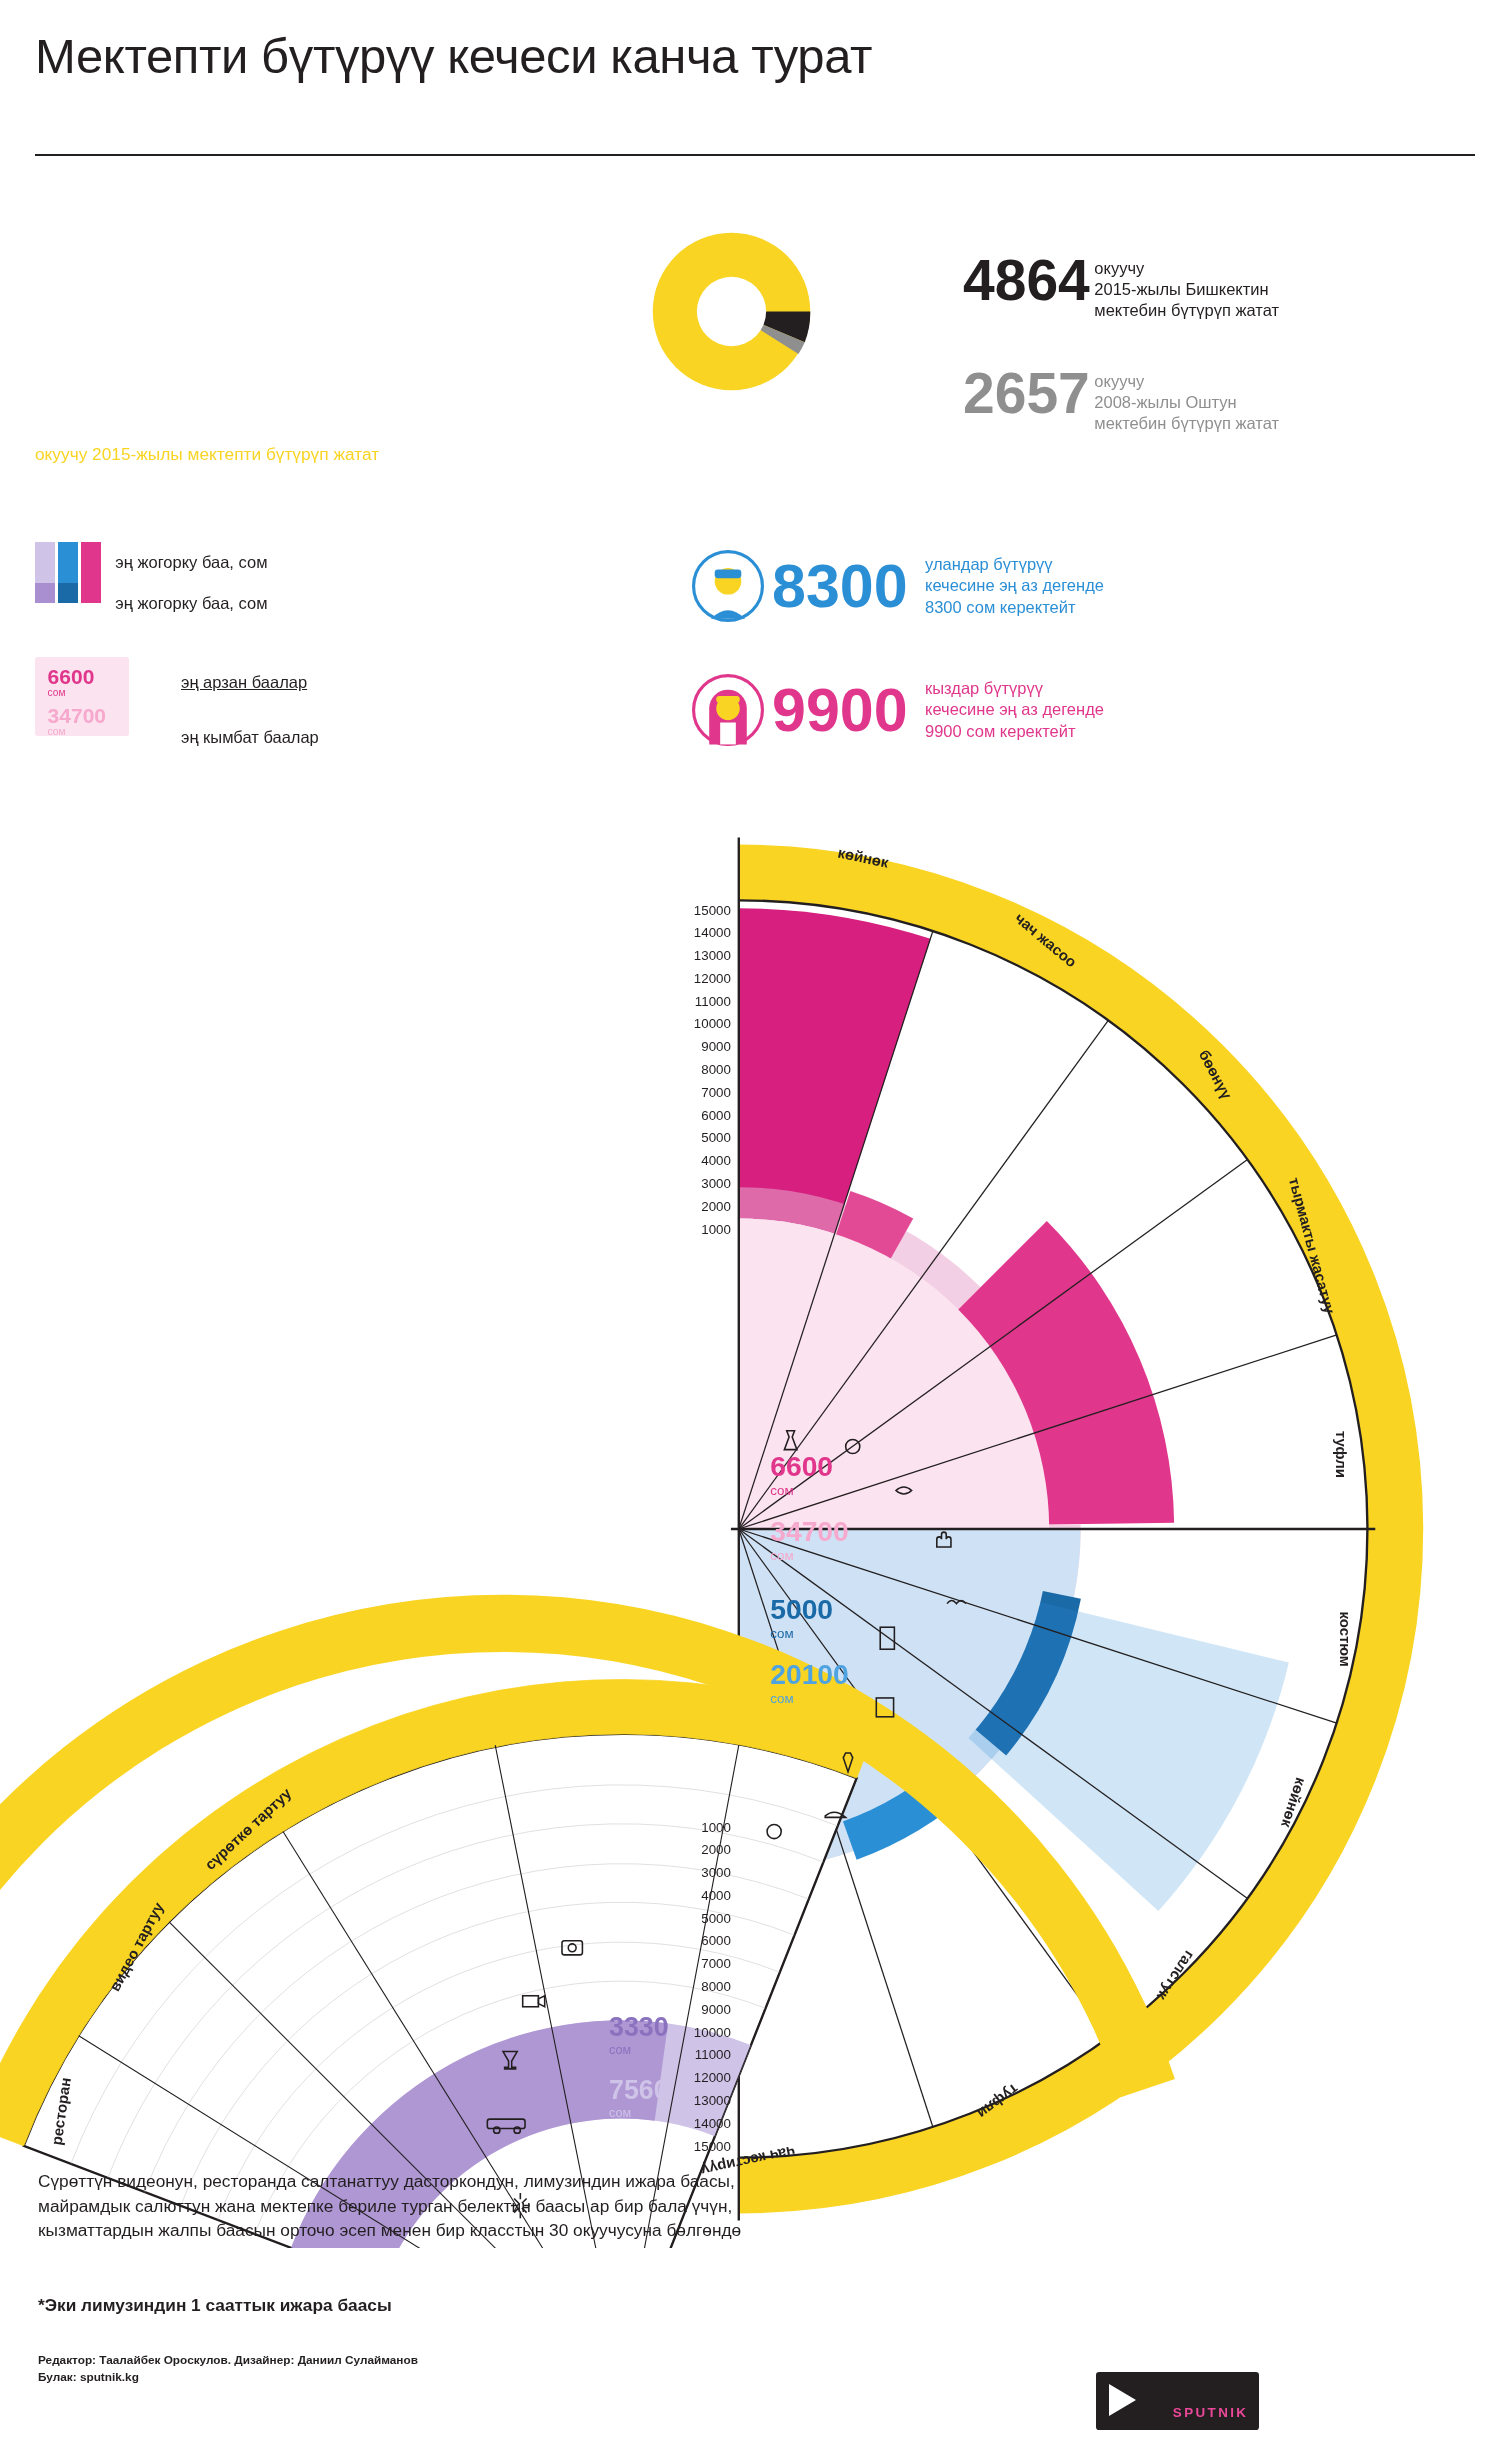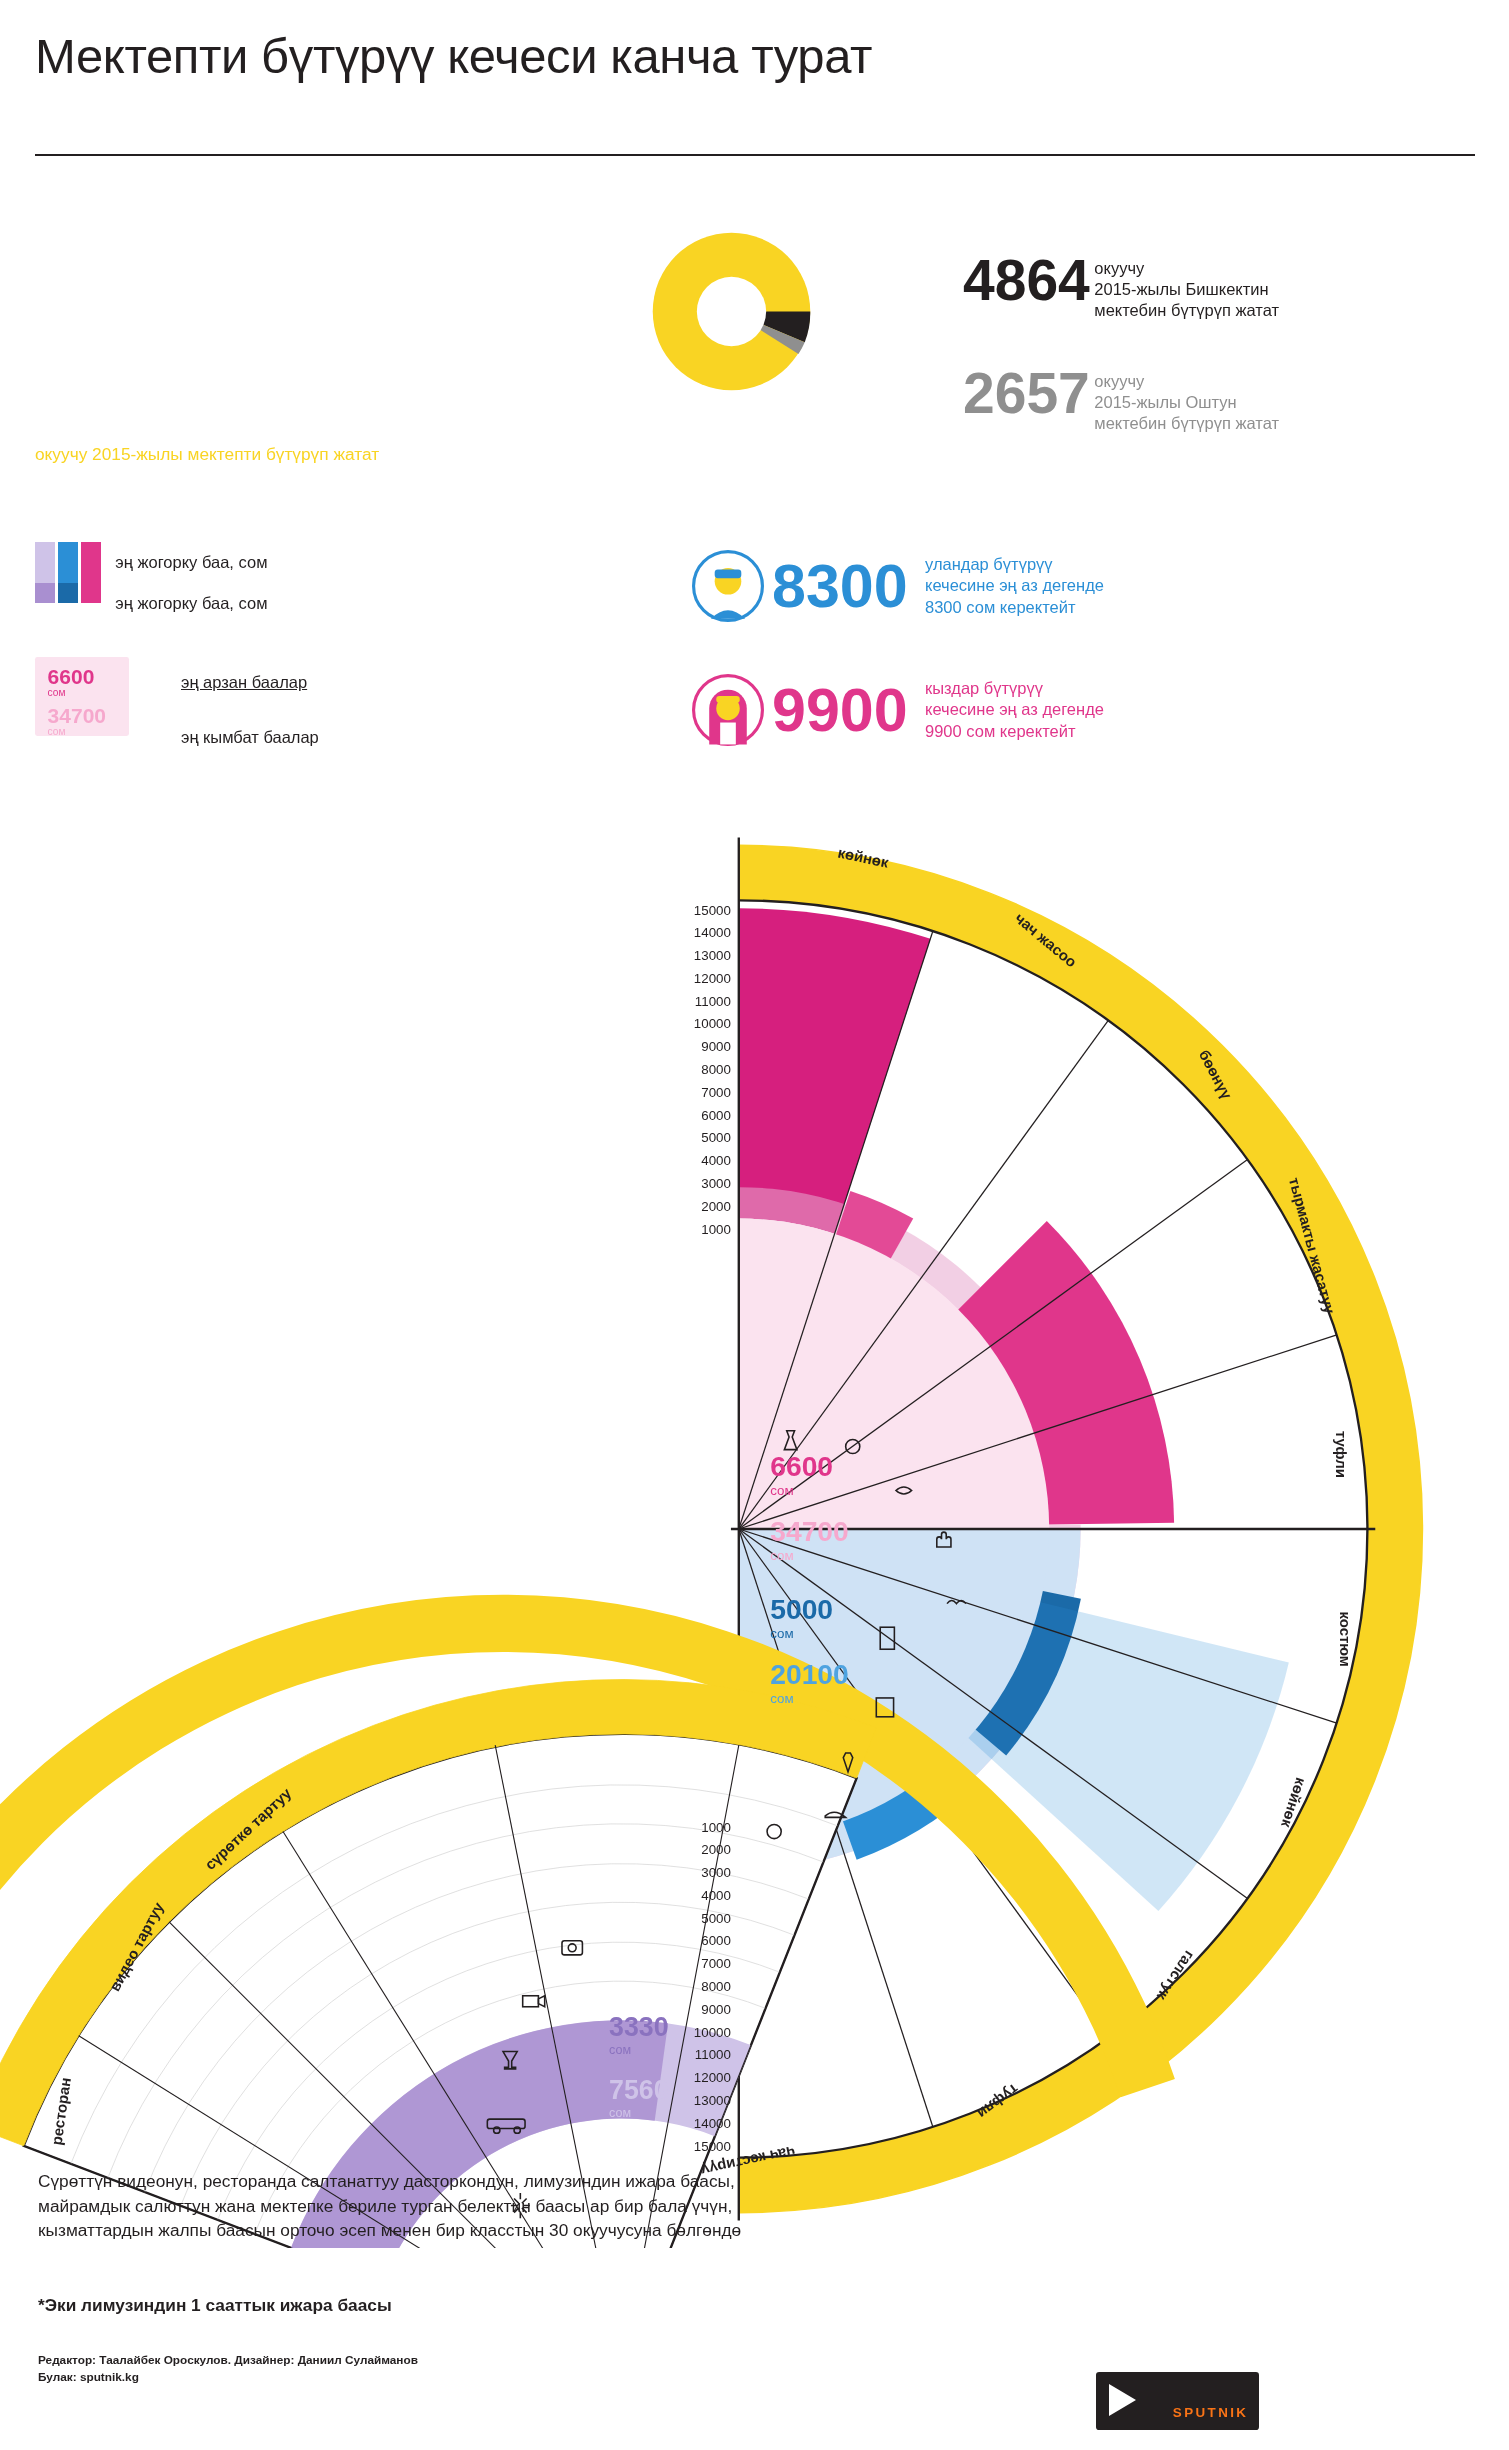--- a/index.html
+++ b/index.html
@@ -82,21 +82,21 @@
     font-size:17.3px;line-height:1.42;font-weight:400;color:#231f20;
   }
   .note2{position:absolute;left:38px;top:2295px;font-size:17.3px;font-weight:700;color:#231f20;}
   .credits{position:absolute;left:38px;top:2352px;font-size:11.8px;line-height:1.45;font-weight:700;color:#231f20;}
 
   .sputnik{
     position:absolute;right:23.6px;bottom:20.4px;width:163px;height:58px;
     background:#231f20;border-radius:3.1px;
   }
   .sputnik .s-txt{
-    position:absolute;right:11px;top:33px;color:#f97316;font-size:13.4px;letter-spacing:2.4px;font-weight:700;
+    position:absolute;right:11px;top:33px;color:#ec4899;font-size:13.4px;letter-spacing:2.4px;font-weight:700;
   }
   .sputnik .s-tri{
     position:absolute;left:12.6px;top:12.6px;width:0;height:0;
     border-top:16.5px solid transparent;border-bottom:16.5px solid transparent;border-left:27px solid #fff;
   }
 </style>
 </head>
 <body>
 
 <div class="page">
@@ -121,21 +121,21 @@
       <span>окуучу</span><br>
       <span>2015-жылы Бишкектин</span><br>
       <span>мектебин бүтүрүп жатат</span>
     </span>
   </div>
 
   <div class="city osh">
     <span class="num">2657</span>
     <span class="lines">
       <span>окуучу</span><br>
-      <span>2015-жылы Оштун</span><br>
+      <span>2008-жылы Оштун</span><br>
       <span>мектебин бүтүрүп жатат</span>
     </span>
   </div>
 
   <div class="legend-swatches">
     <div class="sw-row">
       <div class="sw" style="background:#cfc3e8"></div>
       <div class="sw" style="background:#2b8fd6"></div>
       <div class="sw" style="background:#e0368b"></div>
       <div class="sw-label">эң жогорку баа, сом</div>

